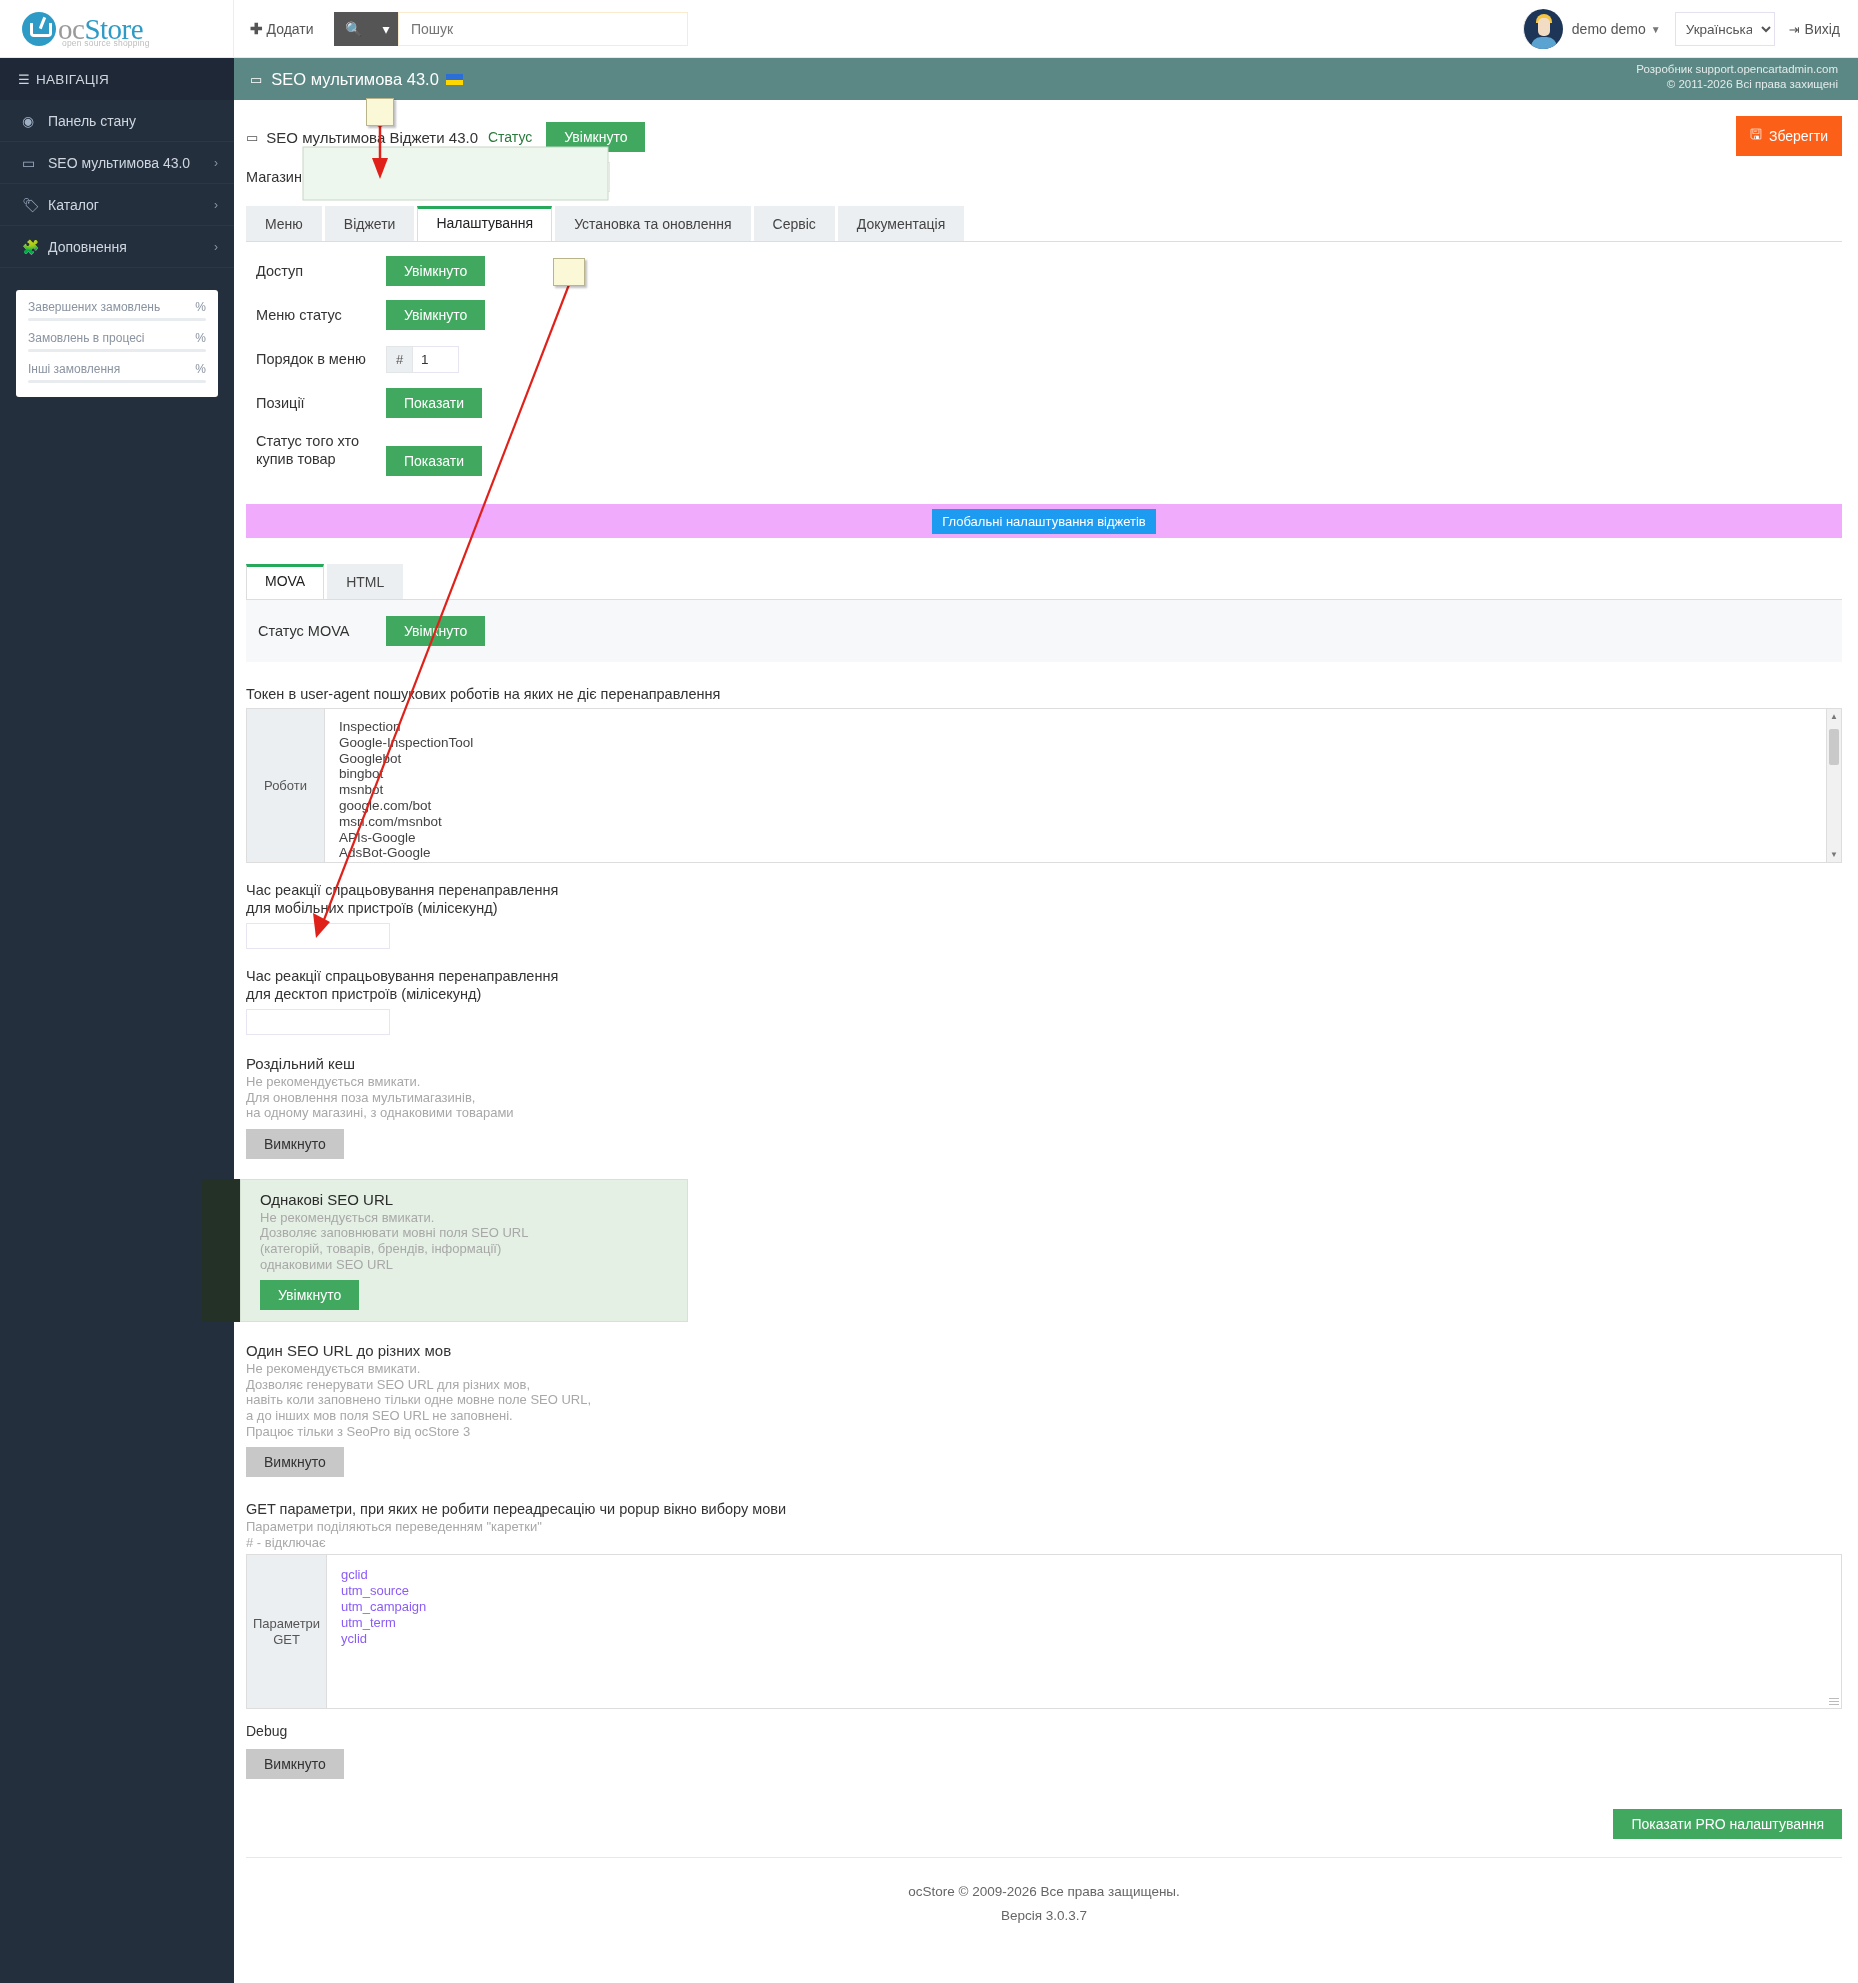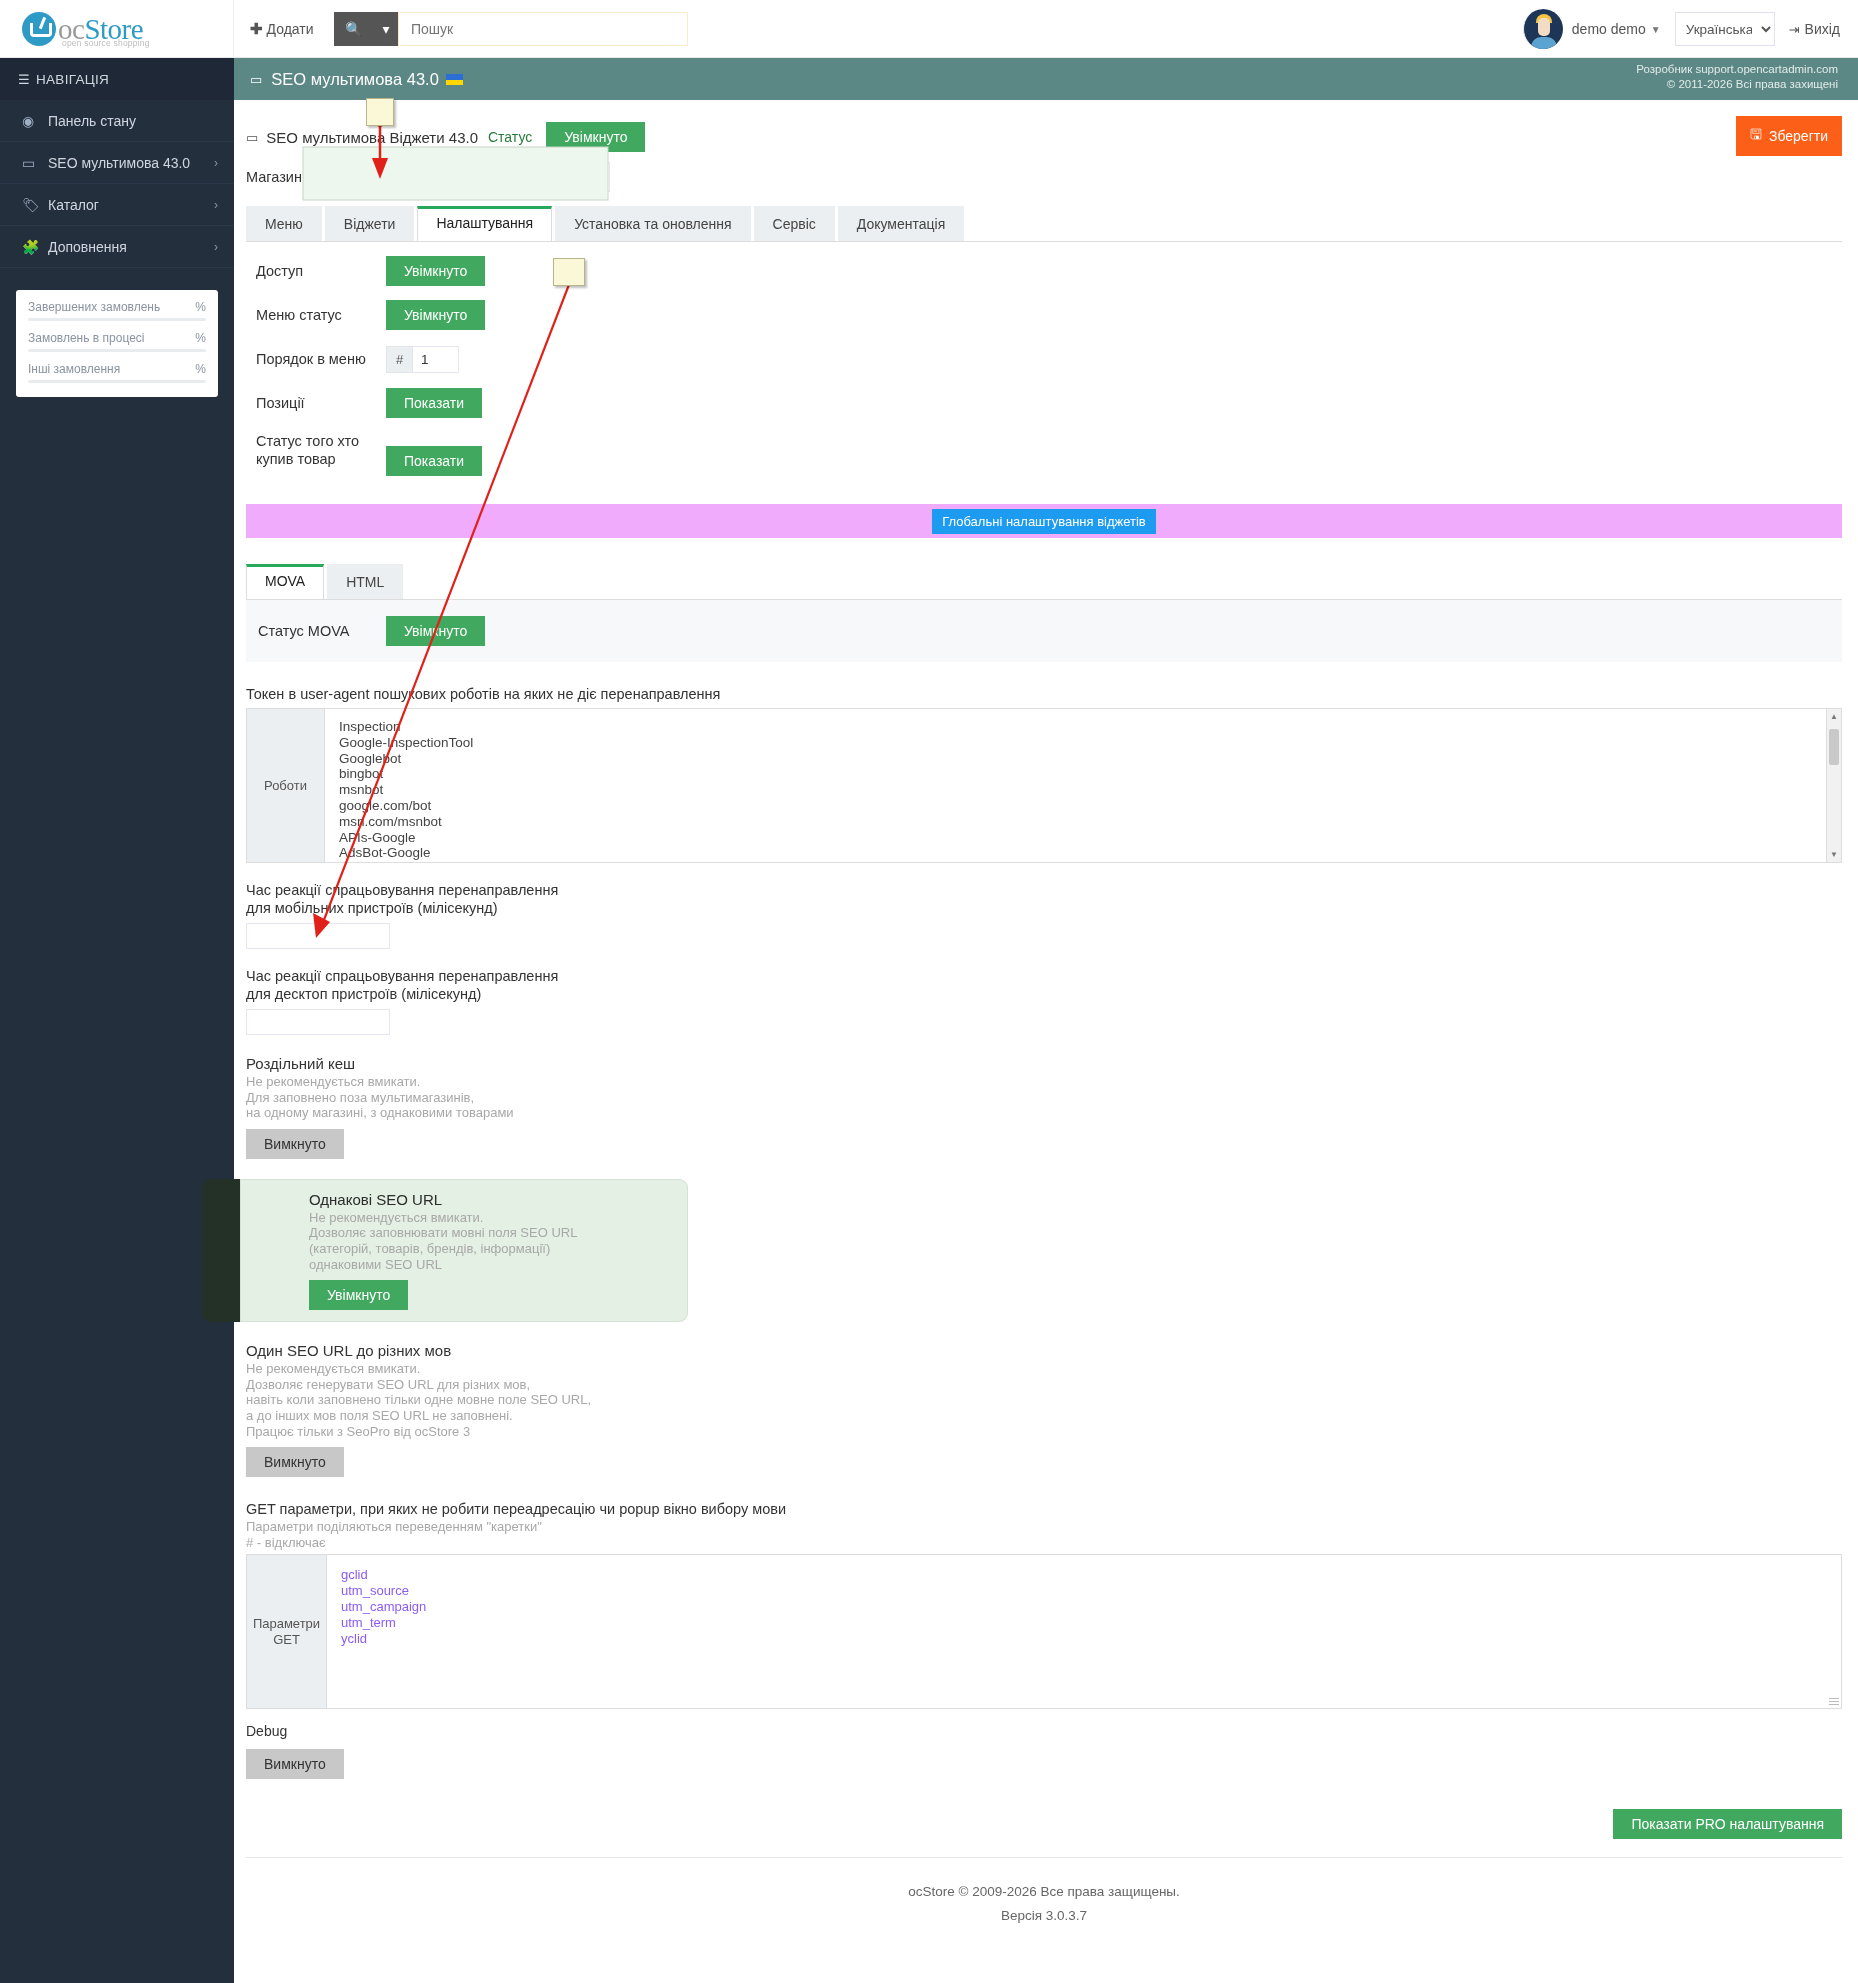--- a/index.html
+++ b/index.html
@@ -108,21 +108,21 @@
   .scroller .ar { position:absolute; left:3px; font-size:8px; color:#777;}
 
   .field-title { font-size:14.5px; color:#333; line-height:18px; margin-top:18px;}
   .small-input { width:144px; height:26px; border:1px solid #e8e4f2; background:#fff; margin-top:6px;}
 
   .warn-blk { margin-top:20px; }
   .warn-h { font-size:15px; color:#333; margin-bottom:2px;}
   .warn-p { font-size:13px; color:#a8a8a8; line-height:15.6px;}
   .warn-blk .btn { margin-top:8px; }
 
-  #highlight-blk { position:relative; background:#e4f0e3; border-left:38px solid #243126; padding:12px 0 12px 69px; width:486px; margin-left:-44px; margin-top:20px; box-shadow:0 0 0 1px #d6e3d4 inset;border-radius:9px;}
+  #highlight-blk { position:relative; background:#e4f0e3; border-left:38px solid #243126; padding:12px 0 12px 20px; width:486px; margin-left:-44px; margin-top:20px; box-shadow:0 0 0 1px #d6e3d4 inset;}
   #highlight-blk .warn-h { color:#2b2b2b; }
 
   .ta-wrap { display:flex; border:1px solid #ddd; margin-top:4px; }
   .ta-key { width:80px; background:#eceff1; border-right:1px solid #ddd; display:flex; align-items:center; justify-content:center; text-align:center; color:#555; font-size:13px; line-height:16px;}
   .ta-vals { flex:1; padding:12px 0 12px 86px; font-size:13px; color:#8b5cf6; line-height:15.8px; min-height:130px; position:relative;}
   .resize-grip { position:absolute; right:2px; bottom:2px; width:10px; height:10px; }
   .resize-grip i { display:block; height:1px; background:#bbb; margin-top:2px;}
 
   #pro-btn { position:absolute; right:0; bottom:0; }
   #bottom-area { position:relative; height:46px; margin-top:14px;}
@@ -339,21 +339,21 @@
 
     <div class="field-title">
       <div>Час реакції спрацьовування перенаправлення</div>
       <div>для десктоп пристроїв (мілісекунд)</div>
     </div>
     <input class="small-input" value="" style="">
 
     <div class="warn-blk">
       <div class="warn-h">Роздільний кеш</div>
       <div class="warn-p">Не рекомендується вмикати.</div>
-      <div class="warn-p">Для заповнено поза мультимагазинів,</div>
+      <div class="warn-p">Для оновлення поза мультимагазинів,</div>
       <div class="warn-p">на одному магазині, з однаковими товарами</div>
       <button class="btn btn-grey">Вимкнуто</button>
     </div>
 
     <div id="highlight-blk">
       <div class="warn-h">Однакові SEO URL</div>
       <div class="warn-p">Не рекомендується вмикати.</div>
       <div class="warn-p">Дозволяє заповнювати мовні поля SEO URL</div>
       <div class="warn-p">(категорій, товарів, брендів, інформації)</div>
       <div class="warn-p">однаковими SEO URL</div>

